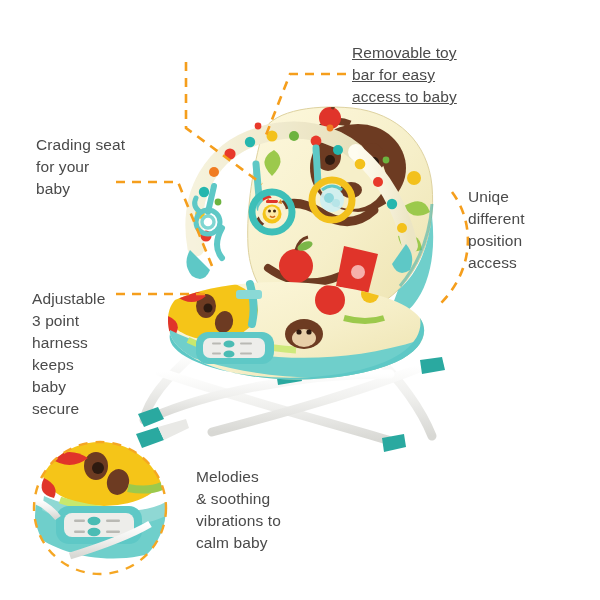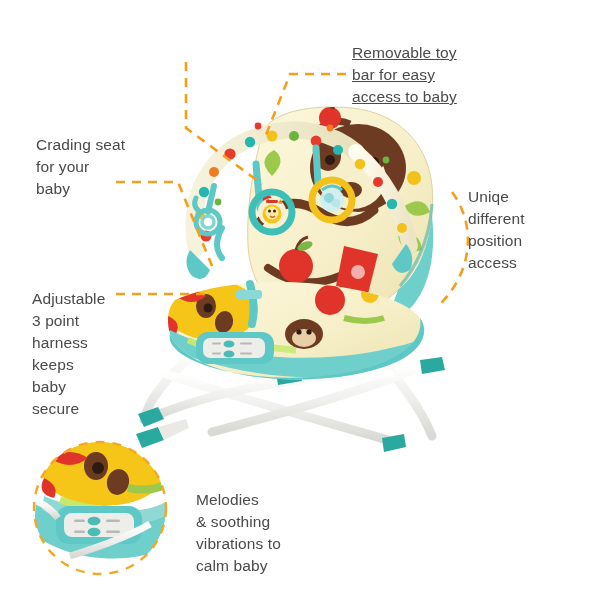--- a/index.html
+++ b/index.html
@@ -27,21 +27,21 @@
     font-weight: 400;
     letter-spacing: 0.1px;
     white-space: pre-line;
     -webkit-font-smoothing: antialiased;
   }
   #callout-fun-toy      { left: 166px; top: 12px;  width: 110px; }
   #callout-removable    { left: 352px; top: 42px;  width: 160px; text-decoration: underline; }
   #callout-crading      { left: 36px;  top: 134px; width: 140px; }
   #callout-unique       { left: 468px; top: 186px; width: 120px; }
   #callout-harness      { left: 32px;  top: 248px; width: 120px; margin-top: 40px; }
-  #callout-melodies     { left: 196px; top: 489px; width: 160px; }
+  #callout-melodies     { left: 196px; top: 466px; width: 160px; }
 
   #svg-layer {
     position: absolute;
     left: 0; top: 0;
     width: 600px;
     height: 600px;
     pointer-events: none;
   }
   .dash {
     fill: none;

